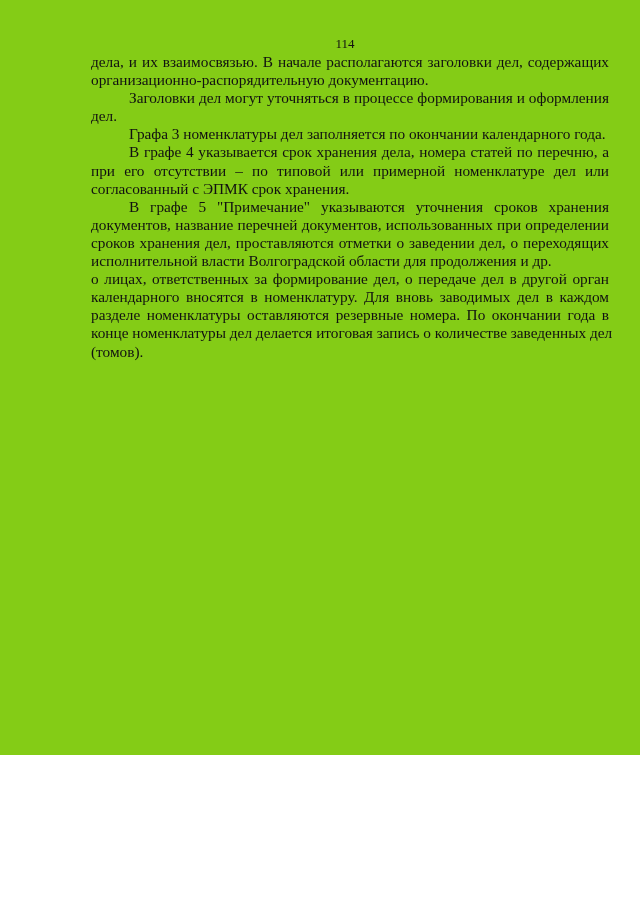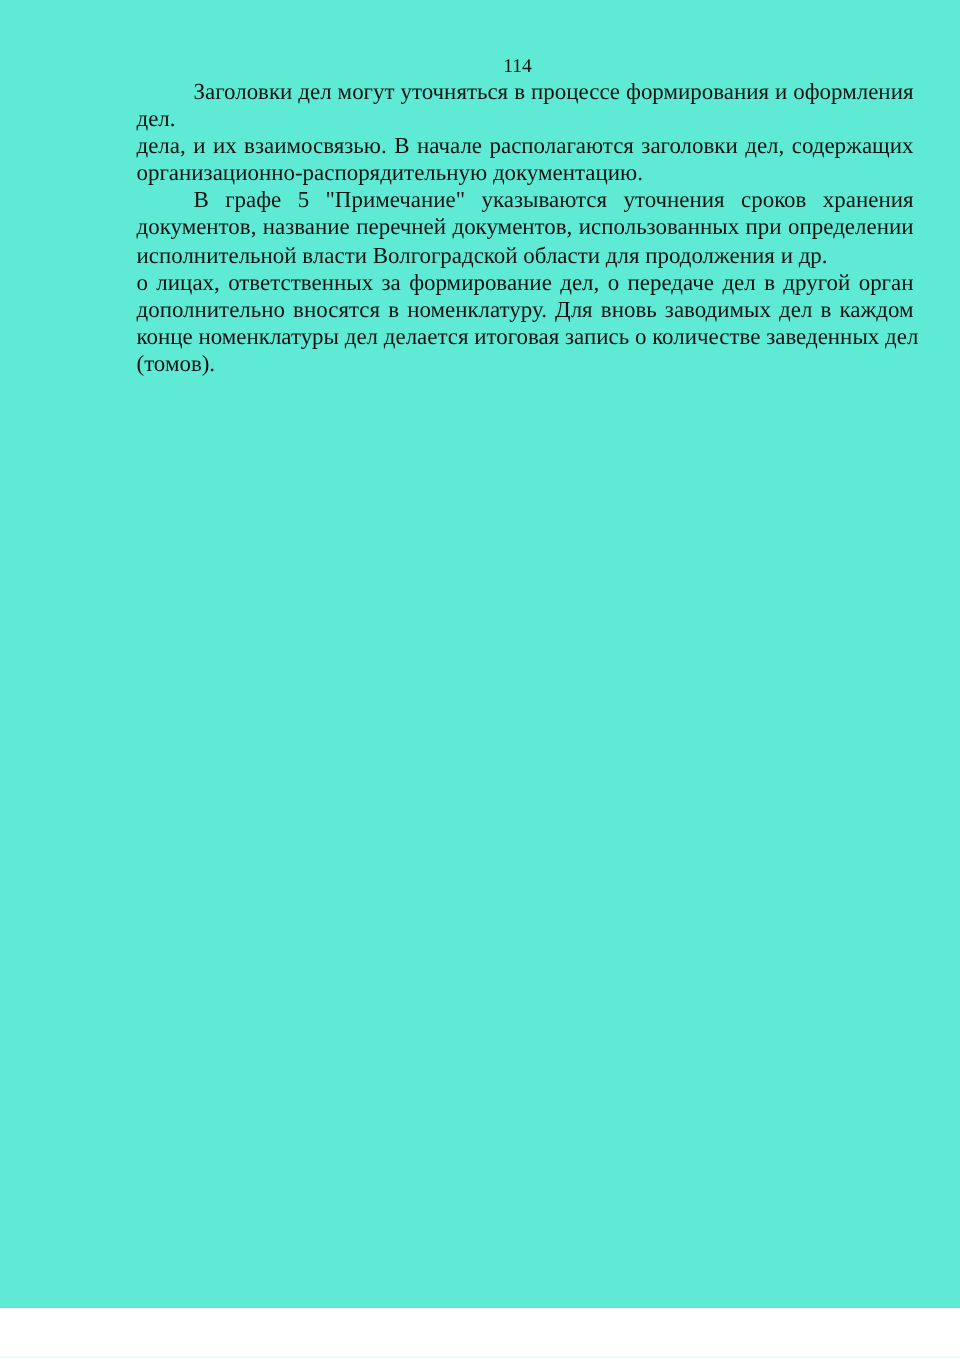--- a/index.html
+++ b/index.html
@@ -1,18 +1,18 @@
 <!DOCTYPE html>
 <html><head>
 <meta charset="utf-8">
 <style>
   html, body { margin: 0; padding: 0; background: #ffffff; }
   body { width: 640px; height: 905px; position: relative; overflow: hidden; }
   .page {
-    position: absolute; left: 0; top: 0; width: 640px; height: 872px; background: #5eead4;
+    position: absolute; left: 0; top: 0; width: 640px; height: 755px; background: #84cc16;
   }
   .page-number {
     position: absolute; top: 36px; left: 0; width: 690px; text-align: center;
     font-family: "Liberation Serif", serif; font-size: 13px; color: #111;
   }
   .body-text {
     position: absolute; left: 91px; top: 53px; width: 518px;
     font-family: "Liberation Serif", serif; font-size: 15.3px; line-height: 18.1px;
     color: #111; text-align: justify;
   }
@@ -23,37 +23,47 @@
 </style>
 </head>
 <body>
 
 <div class="page">
   <div class="page-number">114</div>
 
   <div class="body-text">
 
     <p>
+      <span class="line">дела, и их взаимосвязью. В начале располагаются заголовки дел, содержащих</span>
+      <span class="line last">организационно-распорядительную документацию.</span>
+    </p>
+
+    <p>
       <span class="line ind">Заголовки дел могут уточняться в процессе формирования и оформления</span>
       <span class="line last">дел.</span>
     </p>
 
     <p>
-      <span class="line">дела, и их взаимосвязью. В начале располагаются заголовки дел, содержащих</span>
-      <span class="line last">организационно-распорядительную документацию.</span>
+      <span class="line ind last">Графа 3 номенклатуры дел заполняется по окончании календарного года.</span>
     </p>
 
-
+    <p>
+      <span class="line ind">В графе 4 указывается срок хранения дела, номера статей по перечню, а</span>
+      <span class="line">при его отсутствии – по типовой или примерной номенклатуре дел или</span>
+      <span class="line last">согласованный с ЭПМК срок хранения.</span>
+    </p>
 
     <p>
       <span class="line ind">В графе 5 "Примечание" указываются уточнения сроков хранения</span>
       <span class="line">документов, название перечней документов, использованных при определении</span>
+      <span class="line">сроков хранения дел, проставляются отметки о заведении дел, о переходящих</span>
       <span class="line last">исполнительной власти Волгоградской области для продолжения и др.</span>
       <span class="line">о лицах, ответственных за формирование дел, о передаче дел в другой орган</span>
     </p>
 
     <p>
-      <span class="line">дополнительно вносятся в номенклатуру. Для вновь заводимых дел в каждом</span>
+      <span class="line">календарного вносятся в номенклатуру. Для вновь заводимых дел в каждом</span>
+      <span class="line">разделе номенклатуры оставляются резервные номера. По окончании года в</span>
       <span class="line">конце номенклатуры дел делается итоговая запись о количестве заведенных дел</span>
       <span class="line last">(томов).</span>
     </p>
   </div>
 </div>
 
 </body></html>

